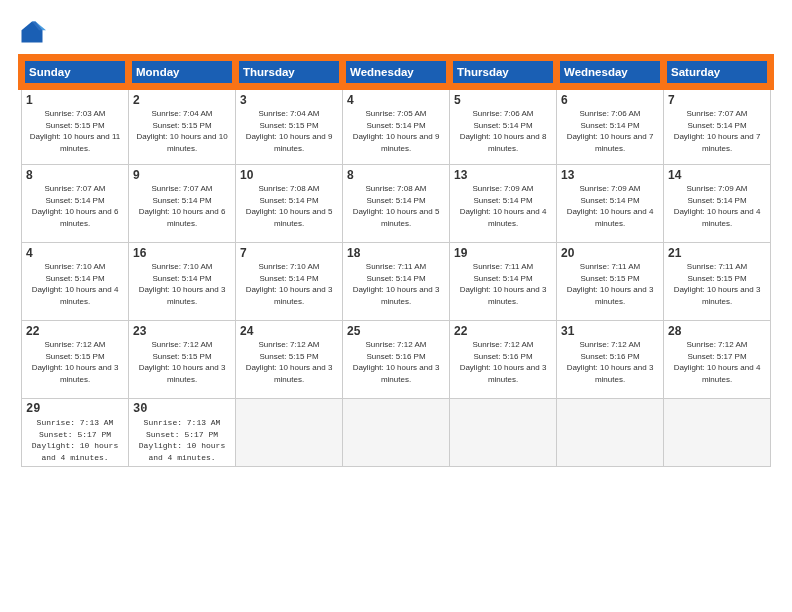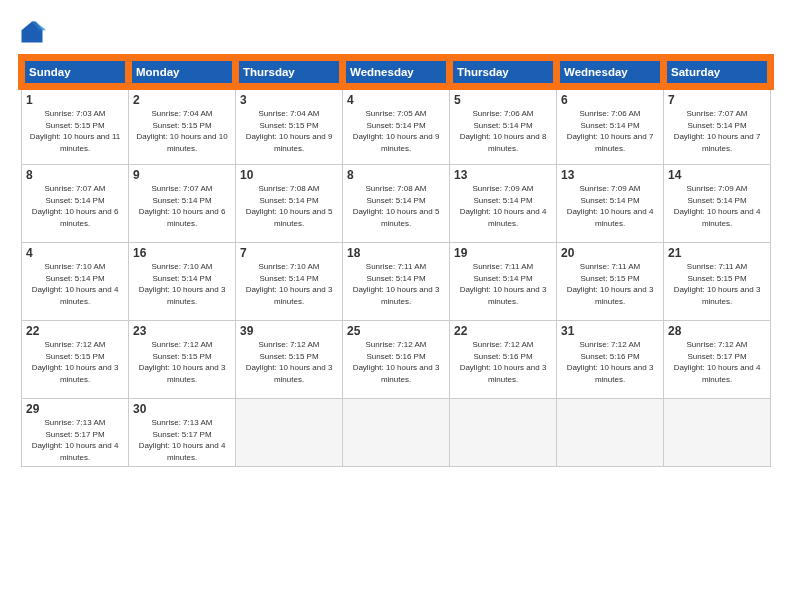--- a/index.html
+++ b/index.html
@@ -93,20 +93,21 @@
       line-height: 1.45;
       color: #333;
       text-align: center;
     }
     .empty-cell {
       background: #f5f5f5;
       border: 1px solid #ccc;
     }
     .last-row td {
       height: 68px;
+      font-family: Liberation Mono, monospace;
     }
   </style>
 </head>
 <body>
 
 <div class="page">
   <div class="header">
     <div class="logo">
       <svg class="logo-icon" viewBox="0 0 32 32">
         <polygon points="16,4 28,14 28,28 4,28 4,14" fill="#1a5fb4"></polygon>
@@ -230,21 +231,21 @@
         <tr>
           <td>
             <span class="day-num">22</span>
             <div class="day-info">Sunrise: 7:12 AM<br>Sunset: 5:15 PM<br>Daylight: 10 hours and 3 minutes.</div>
           </td>
           <td>
             <span class="day-num">23</span>
             <div class="day-info">Sunrise: 7:12 AM<br>Sunset: 5:15 PM<br>Daylight: 10 hours and 3 minutes.</div>
           </td>
           <td>
-            <span class="day-num">39</span>
+            <span class="day-num">24</span>
             <div class="day-info">Sunrise: 7:12 AM<br>Sunset: 5:15 PM<br>Daylight: 10 hours and 3 minutes.</div>
           </td>
           <td>
             <span class="day-num">25</span>
             <div class="day-info">Sunrise: 7:12 AM<br>Sunset: 5:16 PM<br>Daylight: 10 hours and 3 minutes.</div>
           </td>
           <td>
             <span class="day-num">22</span>
             <div class="day-info">Sunrise: 7:12 AM<br>Sunset: 5:16 PM<br>Daylight: 10 hours and 3 minutes.</div>
           </td>

